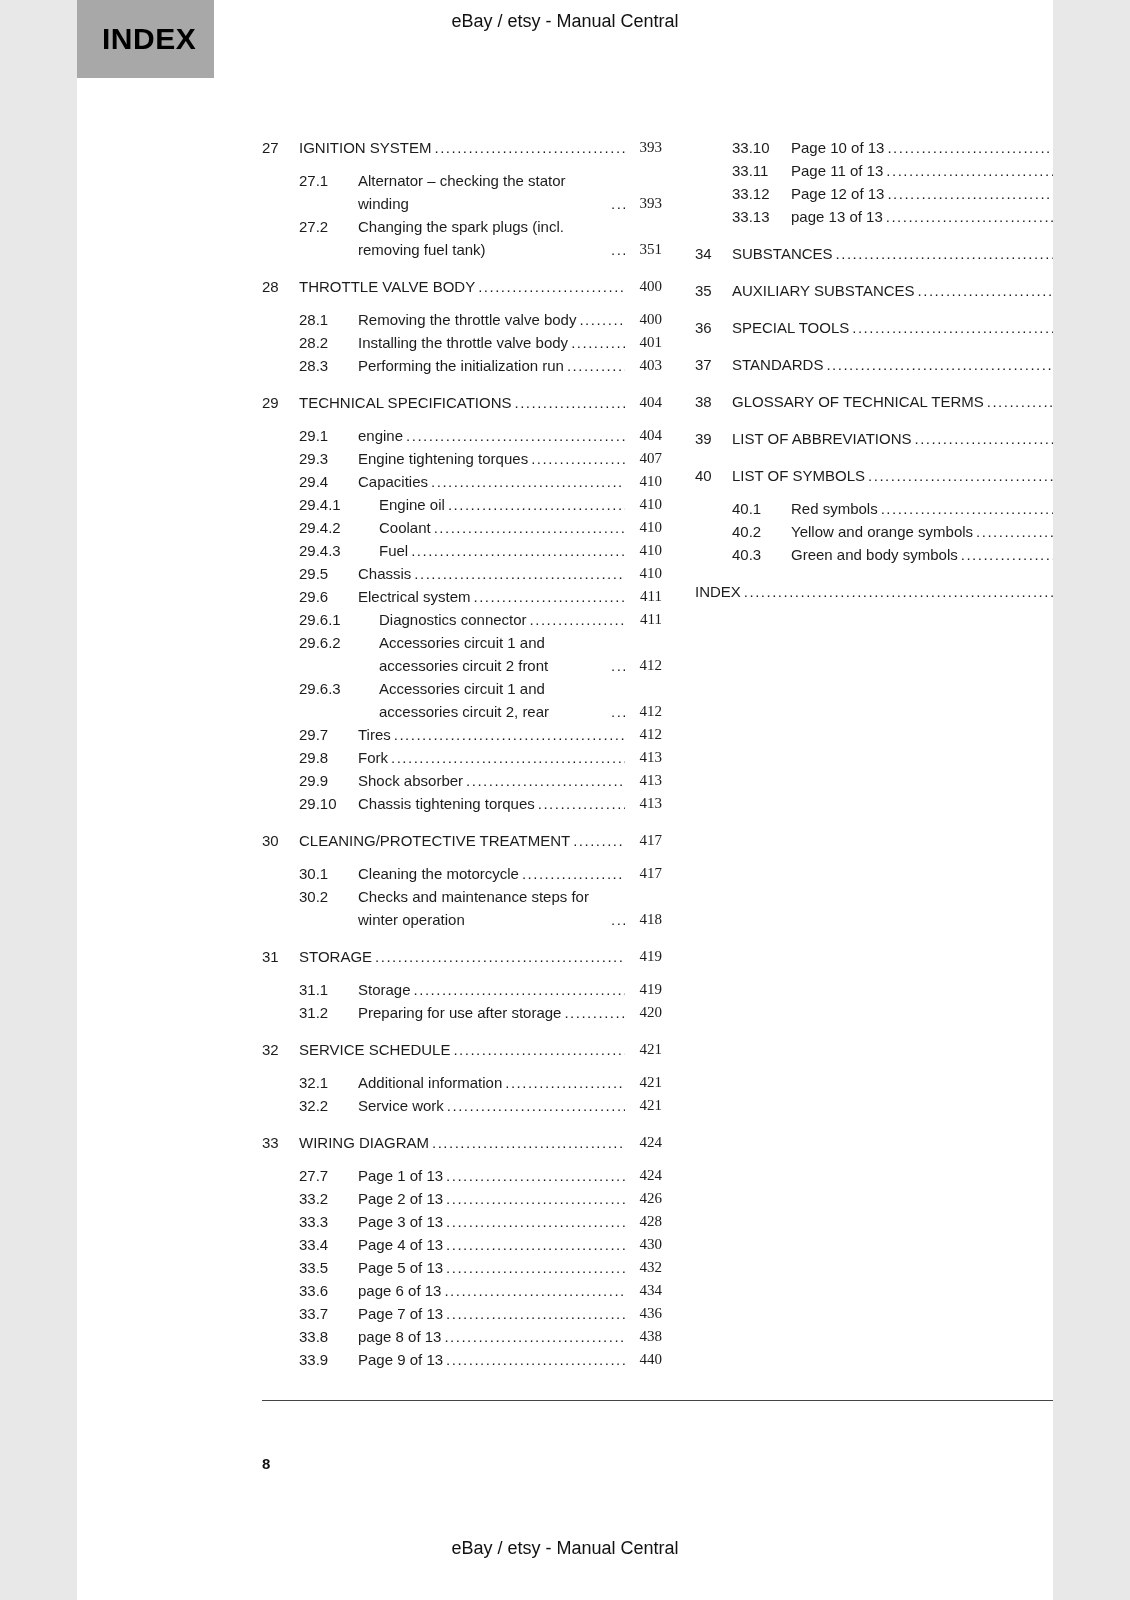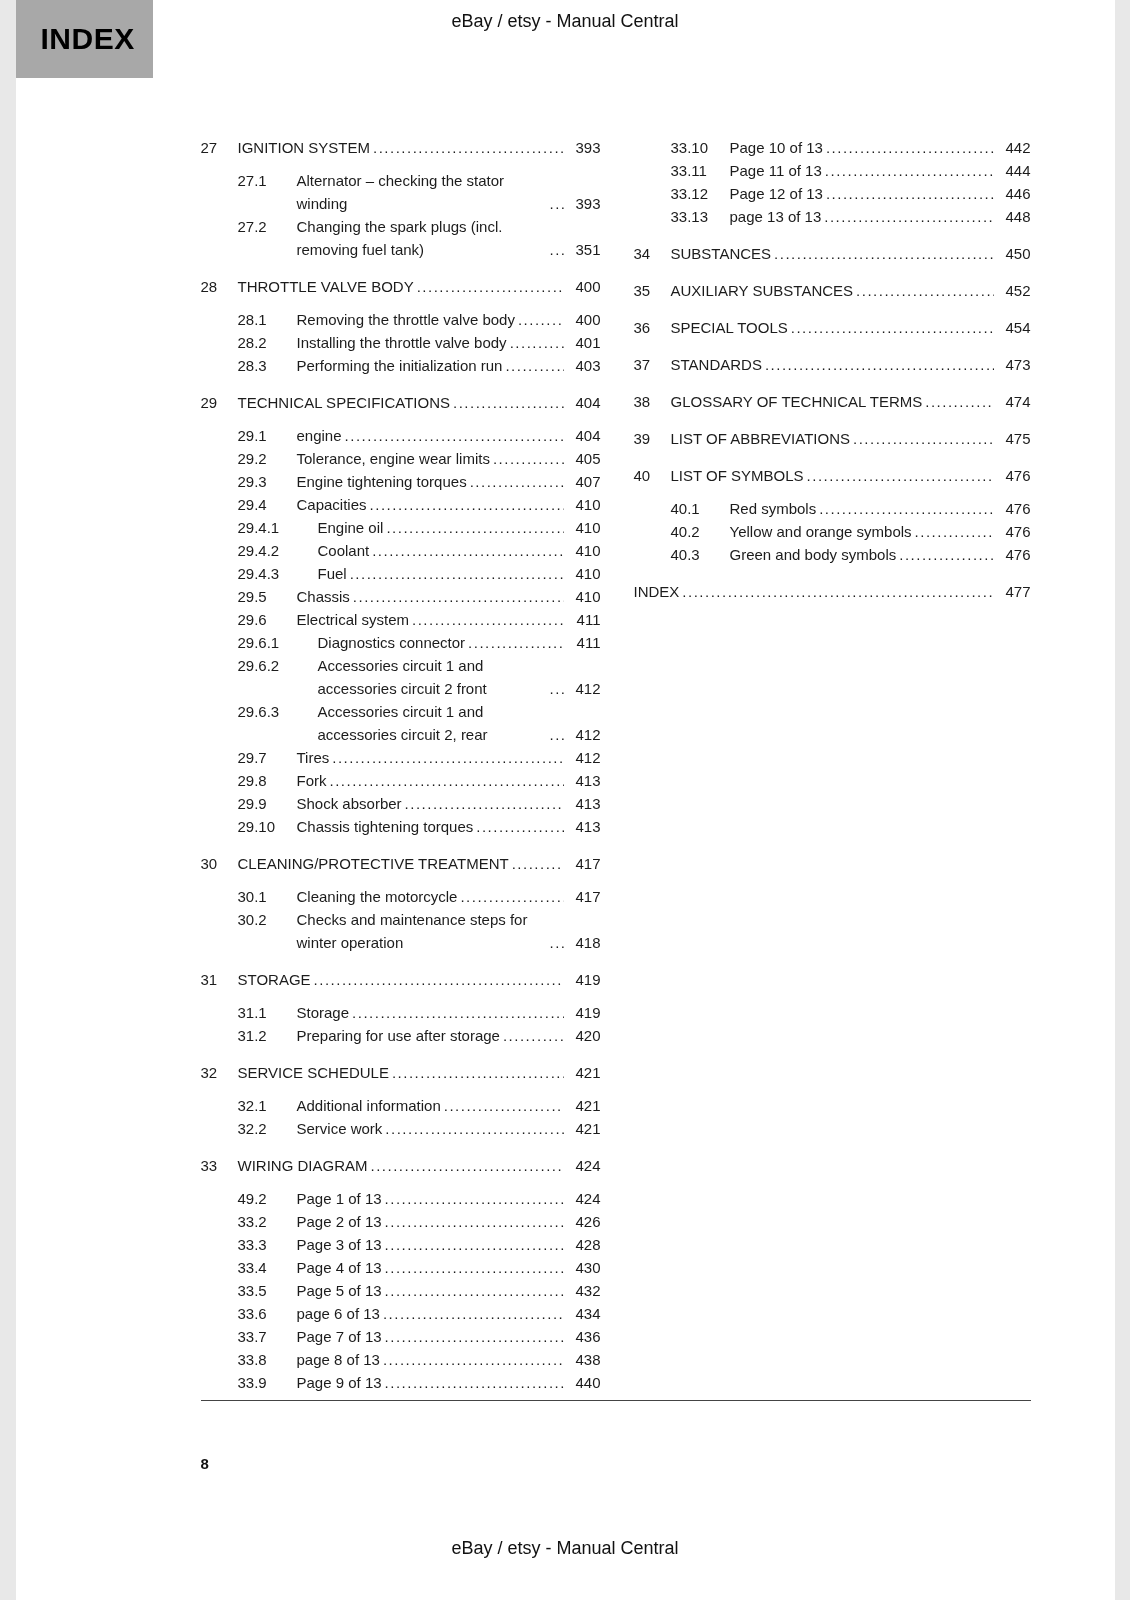--- a/index.html
+++ b/index.html
@@ -1,20 +1,20 @@
 <!DOCTYPE html>
 <html><head>
 <meta charset="utf-8">
 <style>
   * { margin: 0; padding: 0; box-sizing: border-box; }
   html, body { background: #e8e8e8; }
   body { font-family: "Liberation Sans", sans-serif; }
   .page {
     position: relative;
-    width: 1099px; height: 1600px;
+    width: 976px; height: 1600px;
     margin: 0 auto;
     background: #ffffff;
     color: #1c1c1c;
     overflow: hidden;
   }
   .index-tab {
     position: absolute; left: 0; top: 0;
     width: 137px; height: 78px;
     background: #a8a8a8;
     display: flex; align-items: center;
@@ -60,21 +60,21 @@
   .entry .leader {
     flex: 1 1 14px; min-width: 14px;
     position: relative; overflow: hidden;
     height: 23px; margin: 0 3px 0 3px;
   }
   .entry .leader::after {
     content: "................................................................................................";
     position: absolute; bottom: 0; left: 0;
     white-space: nowrap; letter-spacing: 1.5px; font-size: 15px;
   }
-  .entry .page-num { flex: 0 0 34px; text-align: right; }
+  .entry .page-num { flex: 0 0 34px; text-align: right; font-family: Liberation Serif, serif; }
 
   .footer-rule {
     position: absolute; top: 1400px; left: 185px;
     width: 830px; height: 1px; background: #444;
   }
   .sheet-page-number {
     position: absolute; top: 1455px; left: 185px;
     font-size: 15px; font-weight: bold; color: #111;
   }
 </style>
@@ -157,28 +157,20 @@
         </div>
         <div class="entry l2">
           <span class="num">29.1</span>
           <span class="body">
             <span class="title">engine</span>
             <span class="leader"></span>
             <span class="page-num">404</span>
           </span>
         </div>
         <div class="entry l2">
-          <span class="num">29.2</span>
-          <span class="body">
-            <span class="title">Tolerance, engine wear limits</span>
-            <span class="leader"></span>
-            <span class="page-num">405</span>
-          </span>
-        </div>
-        <div class="entry l2">
           <span class="num">29.3</span>
           <span class="body">
             <span class="title">Engine tightening torques</span>
             <span class="leader"></span>
             <span class="page-num">407</span>
           </span>
         </div>
         <div class="entry l2">
           <span class="num">29.4</span>
           <span class="body">
@@ -357,21 +349,21 @@
         </div>
         <div class="entry l1">
           <span class="num">33</span>
           <span class="body">
             <span class="title">WIRING DIAGRAM</span>
             <span class="leader"></span>
             <span class="page-num">424</span>
           </span>
         </div>
         <div class="entry l2">
-          <span class="num">49.2</span>
+          <span class="num">27.7</span>
           <span class="body">
             <span class="title">Page 1 of 13</span>
             <span class="leader"></span>
             <span class="page-num">424</span>
           </span>
         </div>
         <div class="entry l2">
           <span class="num">33.2</span>
           <span class="body">
             <span class="title">Page 2 of 13</span>

